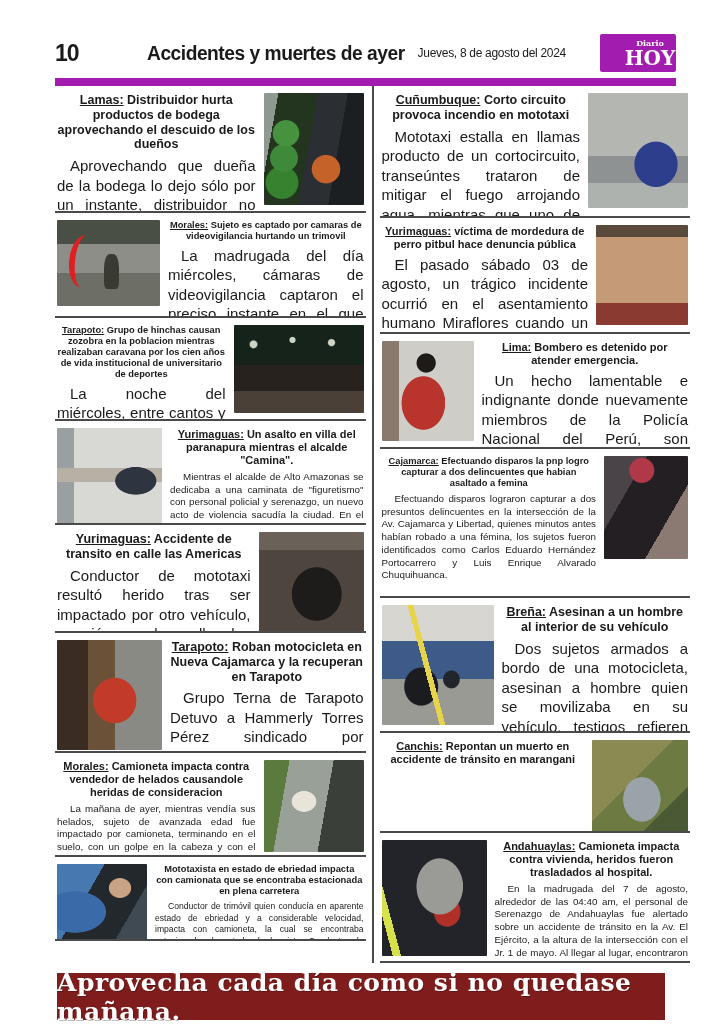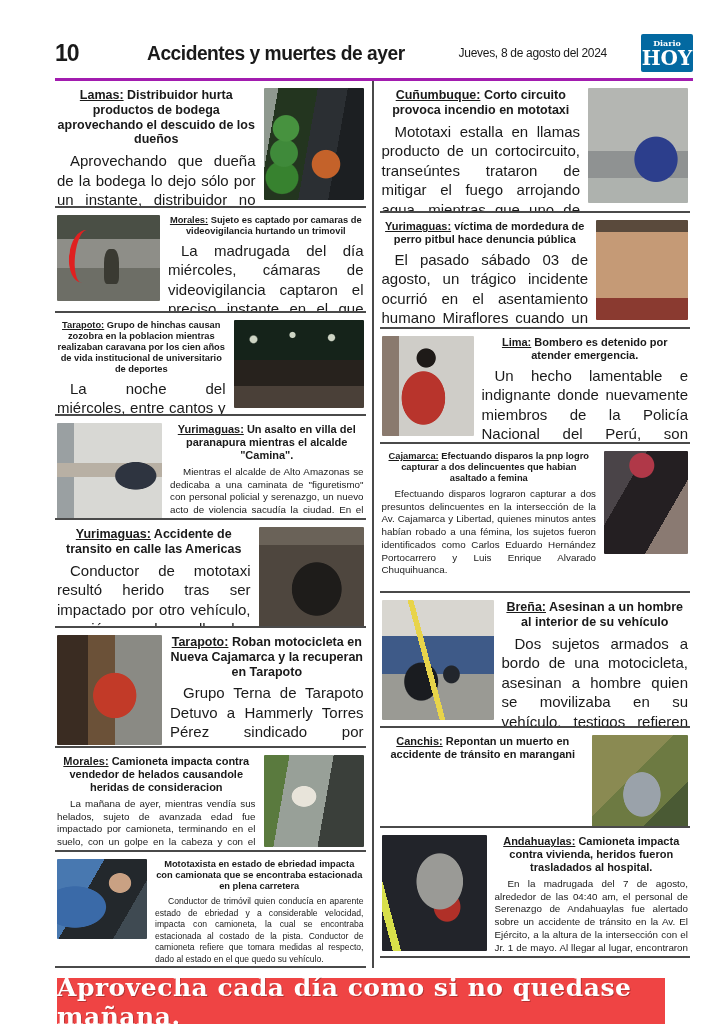--- a/index.html
+++ b/index.html
@@ -1,20 +1,20 @@
 <!DOCTYPE html>
 <html><head>
 <meta charset="utf-8">
 <style>
   html,body{margin:0;padding:0;background:#ffffff;}
   .page{position:relative;width:723px;height:1024px;background:#ffffff;overflow:hidden;
         font-family:"Liberation Sans",sans-serif;color:#1a1a1a;}
   
-  .header{display:flex;align-items:center;margin:34px 30px 0 55px;padding-bottom:6px;
-          border-bottom:3px solid #a21caf;}
+  .header{display:flex;align-items:center;margin:34px 47px 0 55px;padding-bottom:6px;
+          border-bottom:8px solid #a21caf;}
   .pgnum{font-size:23px;font-weight:bold;letter-spacing:-1px;}
   .section{font-size:20px;font-weight:bold;margin-left:68px;letter-spacing:-0.5px;
            transform:scaleX(.96);transform-origin:left;}
   .spacer{flex:1;}
   .date{font-size:12px;margin-right:34px;letter-spacing:-0.3px;}
   .logo{width:52px;height:38px;border-radius:2px;display:flex;flex-direction:column;
         align-items:center;justify-content:center;color:#fff;line-height:1;}
   .logo .l1{font-size:8px;font-weight:bold;font-family:"DejaVu Serif",serif;}
   .logo .l2{font-size:20px;font-weight:bold;font-family:"DejaVu Serif",serif;margin-top:1px;}
   
@@ -26,21 +26,21 @@
   .tx{flex:1;min-width:0;}
   .tt{font-weight:bold;text-align:center;font-size:11px;line-height:1.18;margin-bottom:4px;}
   .tt .loc{text-decoration:underline;}
   .tt.big{font-size:12.5px;}
   .tt.sm{font-size:9.3px;}
   .bd{margin:0;font-size:15px;line-height:1.3;text-align:justify;text-indent:13px;}
   .bd.sm{font-size:8.6px;line-height:1.35;}
   .bd.md{font-size:9.8px;}
   
   .la1{height:127px}.la2{height:105px}.la3{height:103px}.la4{height:104px}
-  .la5{height:108px}.la6{height:120px}.la7{height:104px}.la8{height:116px}
+  .la5{height:108px}.la6{height:120px}.la7{height:104px}.la8{height:84px}
   .ra1{height:132px}.ra2{height:116px}.ra3{height:115px}.ra4{height:149px}
   .ra5{height:135px}.ra6{height:100px}.ra7{height:130px}
   
   .ph{flex-shrink:0;border-radius:1px;position:relative;}
   .ph-lamas{width:100px;height:112px;background:
     radial-gradient(circle at 22% 36%,#47923f 0 12%,transparent 13%),
     radial-gradient(circle at 20% 58%,#3f8a3a 0 13%,transparent 14%),
     radial-gradient(circle at 18% 80%,#37822f 0 13%,transparent 14%),
     radial-gradient(circle at 62% 68%,#c4622a 0 14%,transparent 15%),
     linear-gradient(100deg,#8f998f 0 12%,#23351f 12% 45%,#2b2f33 45% 70%,#1c1f22 70% 100%);}
@@ -105,21 +105,21 @@
 </head>
 <body>
 
 <div class="page">
 
   <div class="header">
     <span class="pgnum">10</span>
     <span class="section">Accidentes y muertes de ayer</span>
     <span class="spacer"></span>
     <span class="date">Jueves, 8 de agosto del 2024</span>
-    <div class="logo" style="background:#0369a1;">
+    <div class="logo" style="background:#a21caf;padding-left:24px;">
       <span class="l1">Diario</span>
       <span class="l2">HOY</span>
     </div>
   </div>
 
   <div class="content">
 
     <div class="col">
 
       <div class="art la1">
@@ -288,15 +288,15 @@
             <span class="loc">Andahuaylas:</span>
             <span>Camioneta impacta contra vivienda, heridos fueron trasladados al hospital.</span>
           </div>
           <p class="bd md">En la madrugada del 7 de agosto, alrededor de las 04:40 am, el personal de Serenazgo de Andahuaylas fue alertado sobre un accidente de tránsito en la Av. El Ejército, a la altura de la intersección con el Jr. 1 de mayo. Al llegar al lugar, encontraron una camioneta, de placa A5I-909, empotrada en una vivienda.</p>
         </div>
       </div>
 
     </div>
   </div>
 
-  <div class="banner" style="background:#ef4444;">Aprovecha cada día como si no quedase mañana.</div>
+  <div class="banner" style="background:#7f1d1d;">Aprovecha cada día como si no quedase mañana.</div>
 
 </div>
 
 </body></html>

